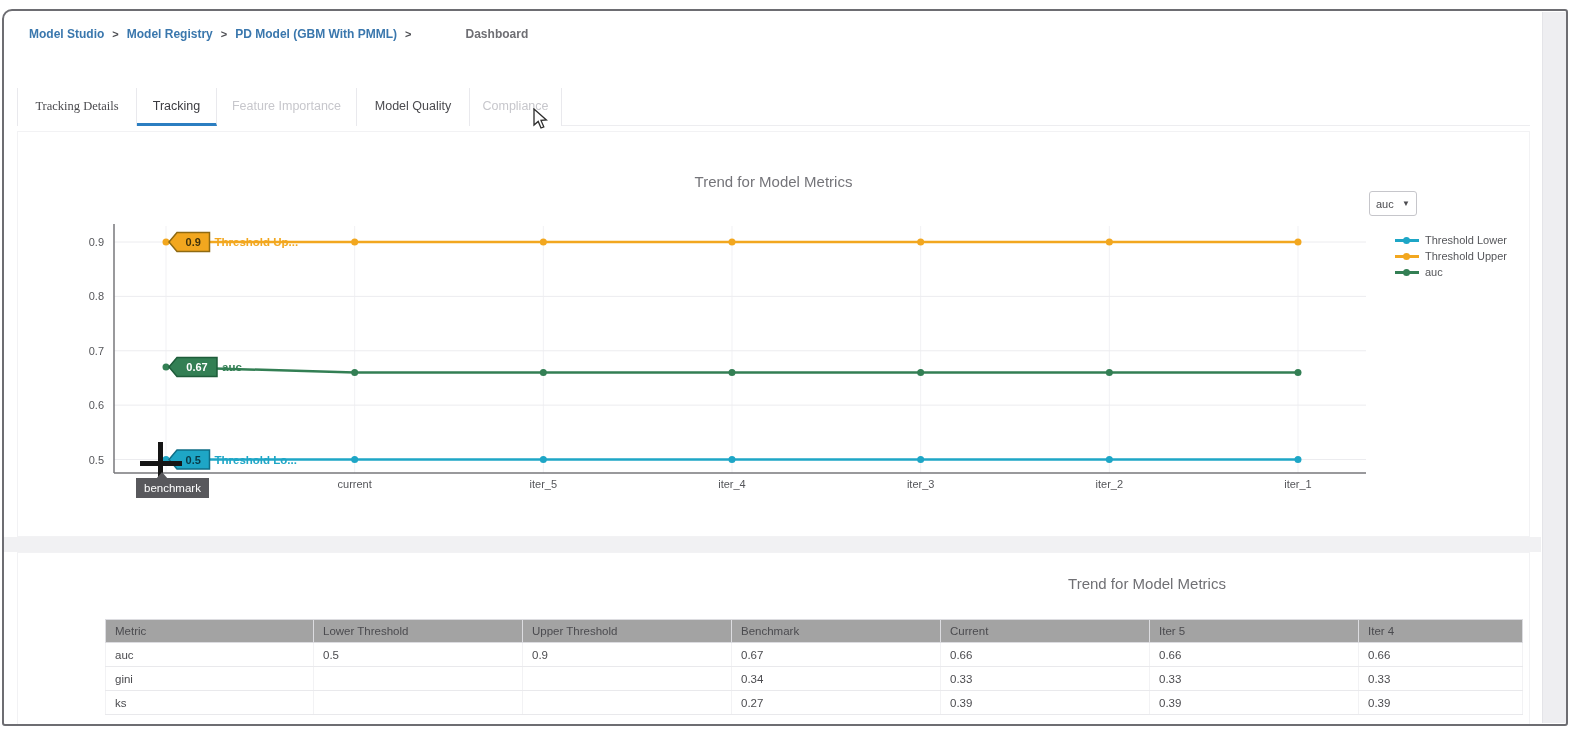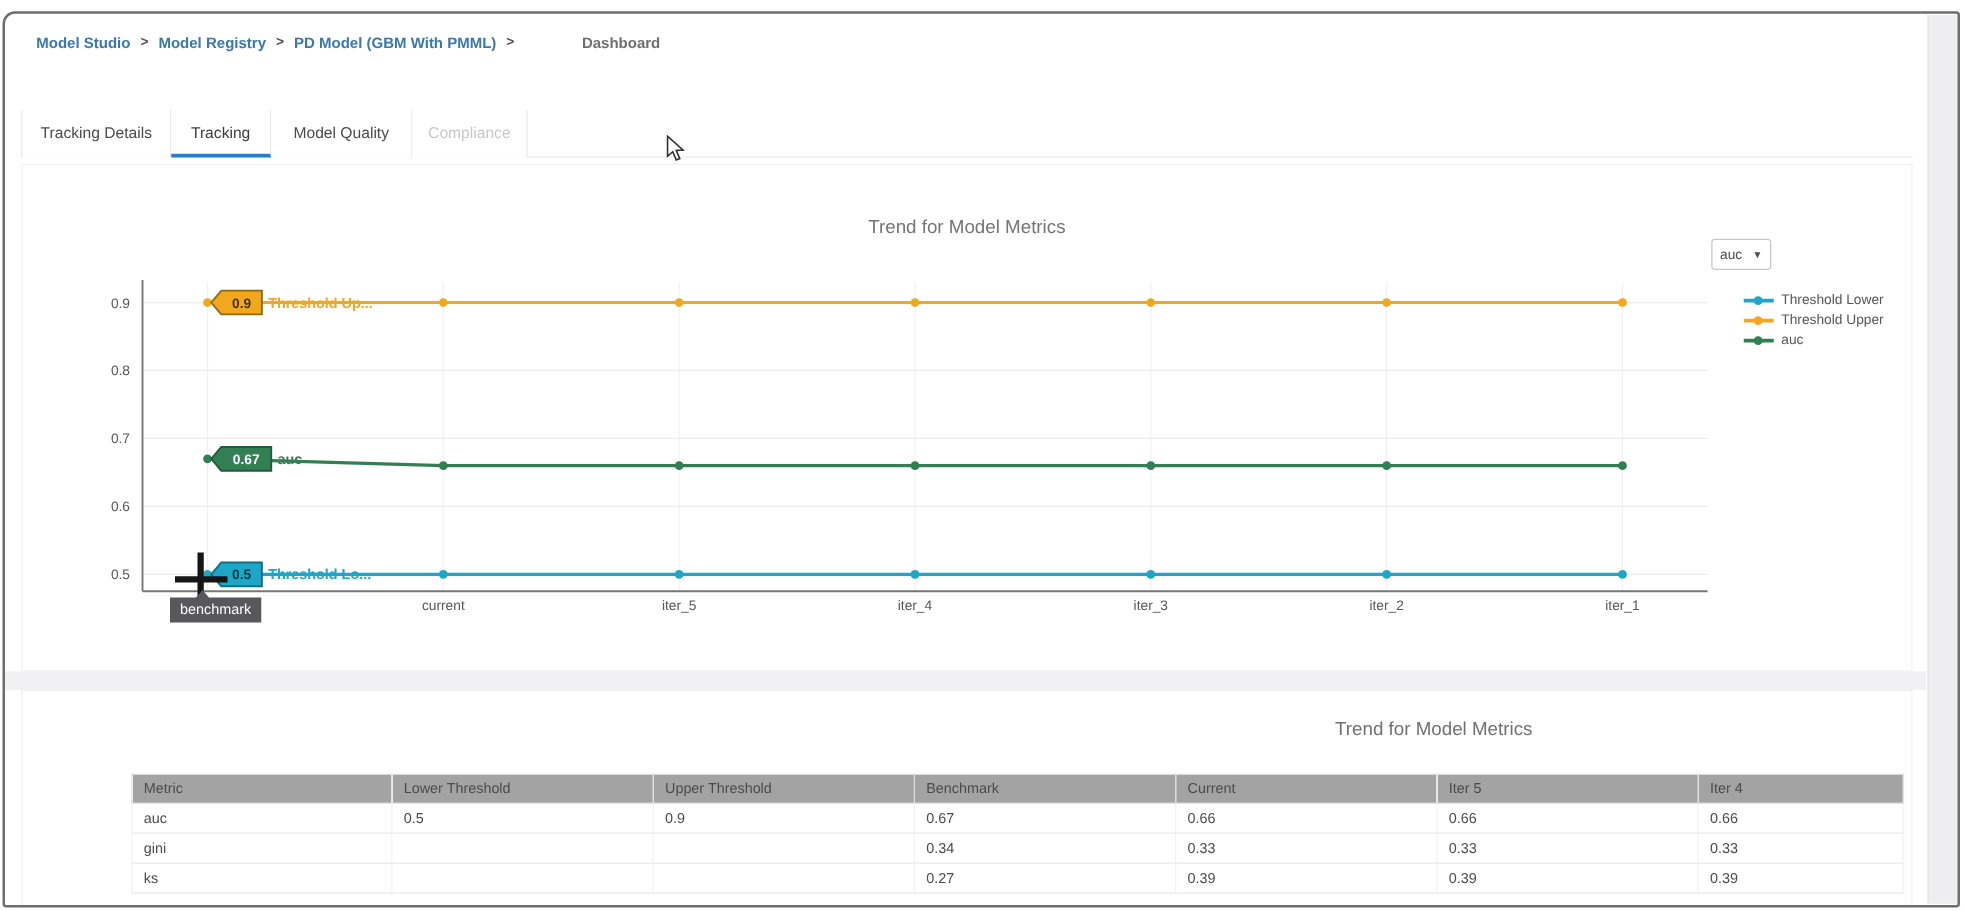--- a/index.html
+++ b/index.html
@@ -20,21 +20,21 @@
   .bc-sep{color:#4c4d52;margin:0 8px;font-size:11px;}
 
   
   #titlebox{left:17px;top:53px;width:1513px;height:34px;background:#fff;border:1px solid #e4e4e8;border-radius:3px;z-index:10;}
   #page-title{margin:0;padding-left:13px;line-height:32px;font-size:15px;font-weight:bold;color:#3a3a3e;}
 
   
   #tabbar{left:17px;top:88px;width:1513px;height:38px;display:flex;border-bottom:1px solid #ededf0;z-index:10;background:#fff;}
   .tab{height:38px;line-height:36px;text-align:center;font-size:12.5px;color:#4b4b4f;
        border-right:1px solid #e9e9ed;cursor:pointer;background:#fff;}
-  .tab.first{border-left:1px solid #e9e9ed;}
+  .tab.first{border-left:1px solid #e9e9ed;font-family:Liberation Serif, serif;}
   .tab.active{border-bottom:3px solid #2b7ec1;color:#3b3b40;}
   .tab.disabled{color:#c7c7cc;cursor:default;}
 
   
   #chart-card{left:17px;top:131px;width:1513px;height:406px;background:#fff;border:1px solid #f2f2f4;z-index:8;}
   #gapband{left:4px;top:537px;width:1537px;height:15px;background:#f1f1f3;z-index:6;}
   #table-card{left:17px;top:552px;width:1513px;height:173px;background:#fff;border:1px solid #f2f2f4;z-index:8;}
 
   #chart-title{left:0;top:41px;width:100%;text-align:center;font-size:15px;color:#747479;}
   #metric-dropdown{left:1351px;top:59px;width:48px;height:25px;border:1px solid #c6c6cb;border-radius:3px;background:#fff;
@@ -79,20 +79,21 @@
       <span class="bc-sep">&gt;</span>
       <span class="bc-link">PD Model (GBM With PMML)</span>
       <span class="bc-sep">&gt;</span>
       <span class="bc-current">Dashboard</span>
     </nav>
 
 
   <div id="tabbar" class="abs">
       <div class="tab first" style="width: 120px;">Tracking Details</div>
       <div class="tab active" style="width: 80px;">Tracking</div>
+      <div class="tab disabled" style="width: 140px;">Feature Importance</div>
       <div class="tab" style="width: 113px;">Model Quality</div>
       <div class="tab disabled" style="width: 92px;">Compliance</div>
     </div>
 
   <div id="chart-card" class="abs">
     <div id="chart-title" class="abs">Trend for Model Metrics</div>
 
     <div id="metric-dropdown" class="abs">
       <span>auc</span>
       <span id="metric-caret">▼</span>

